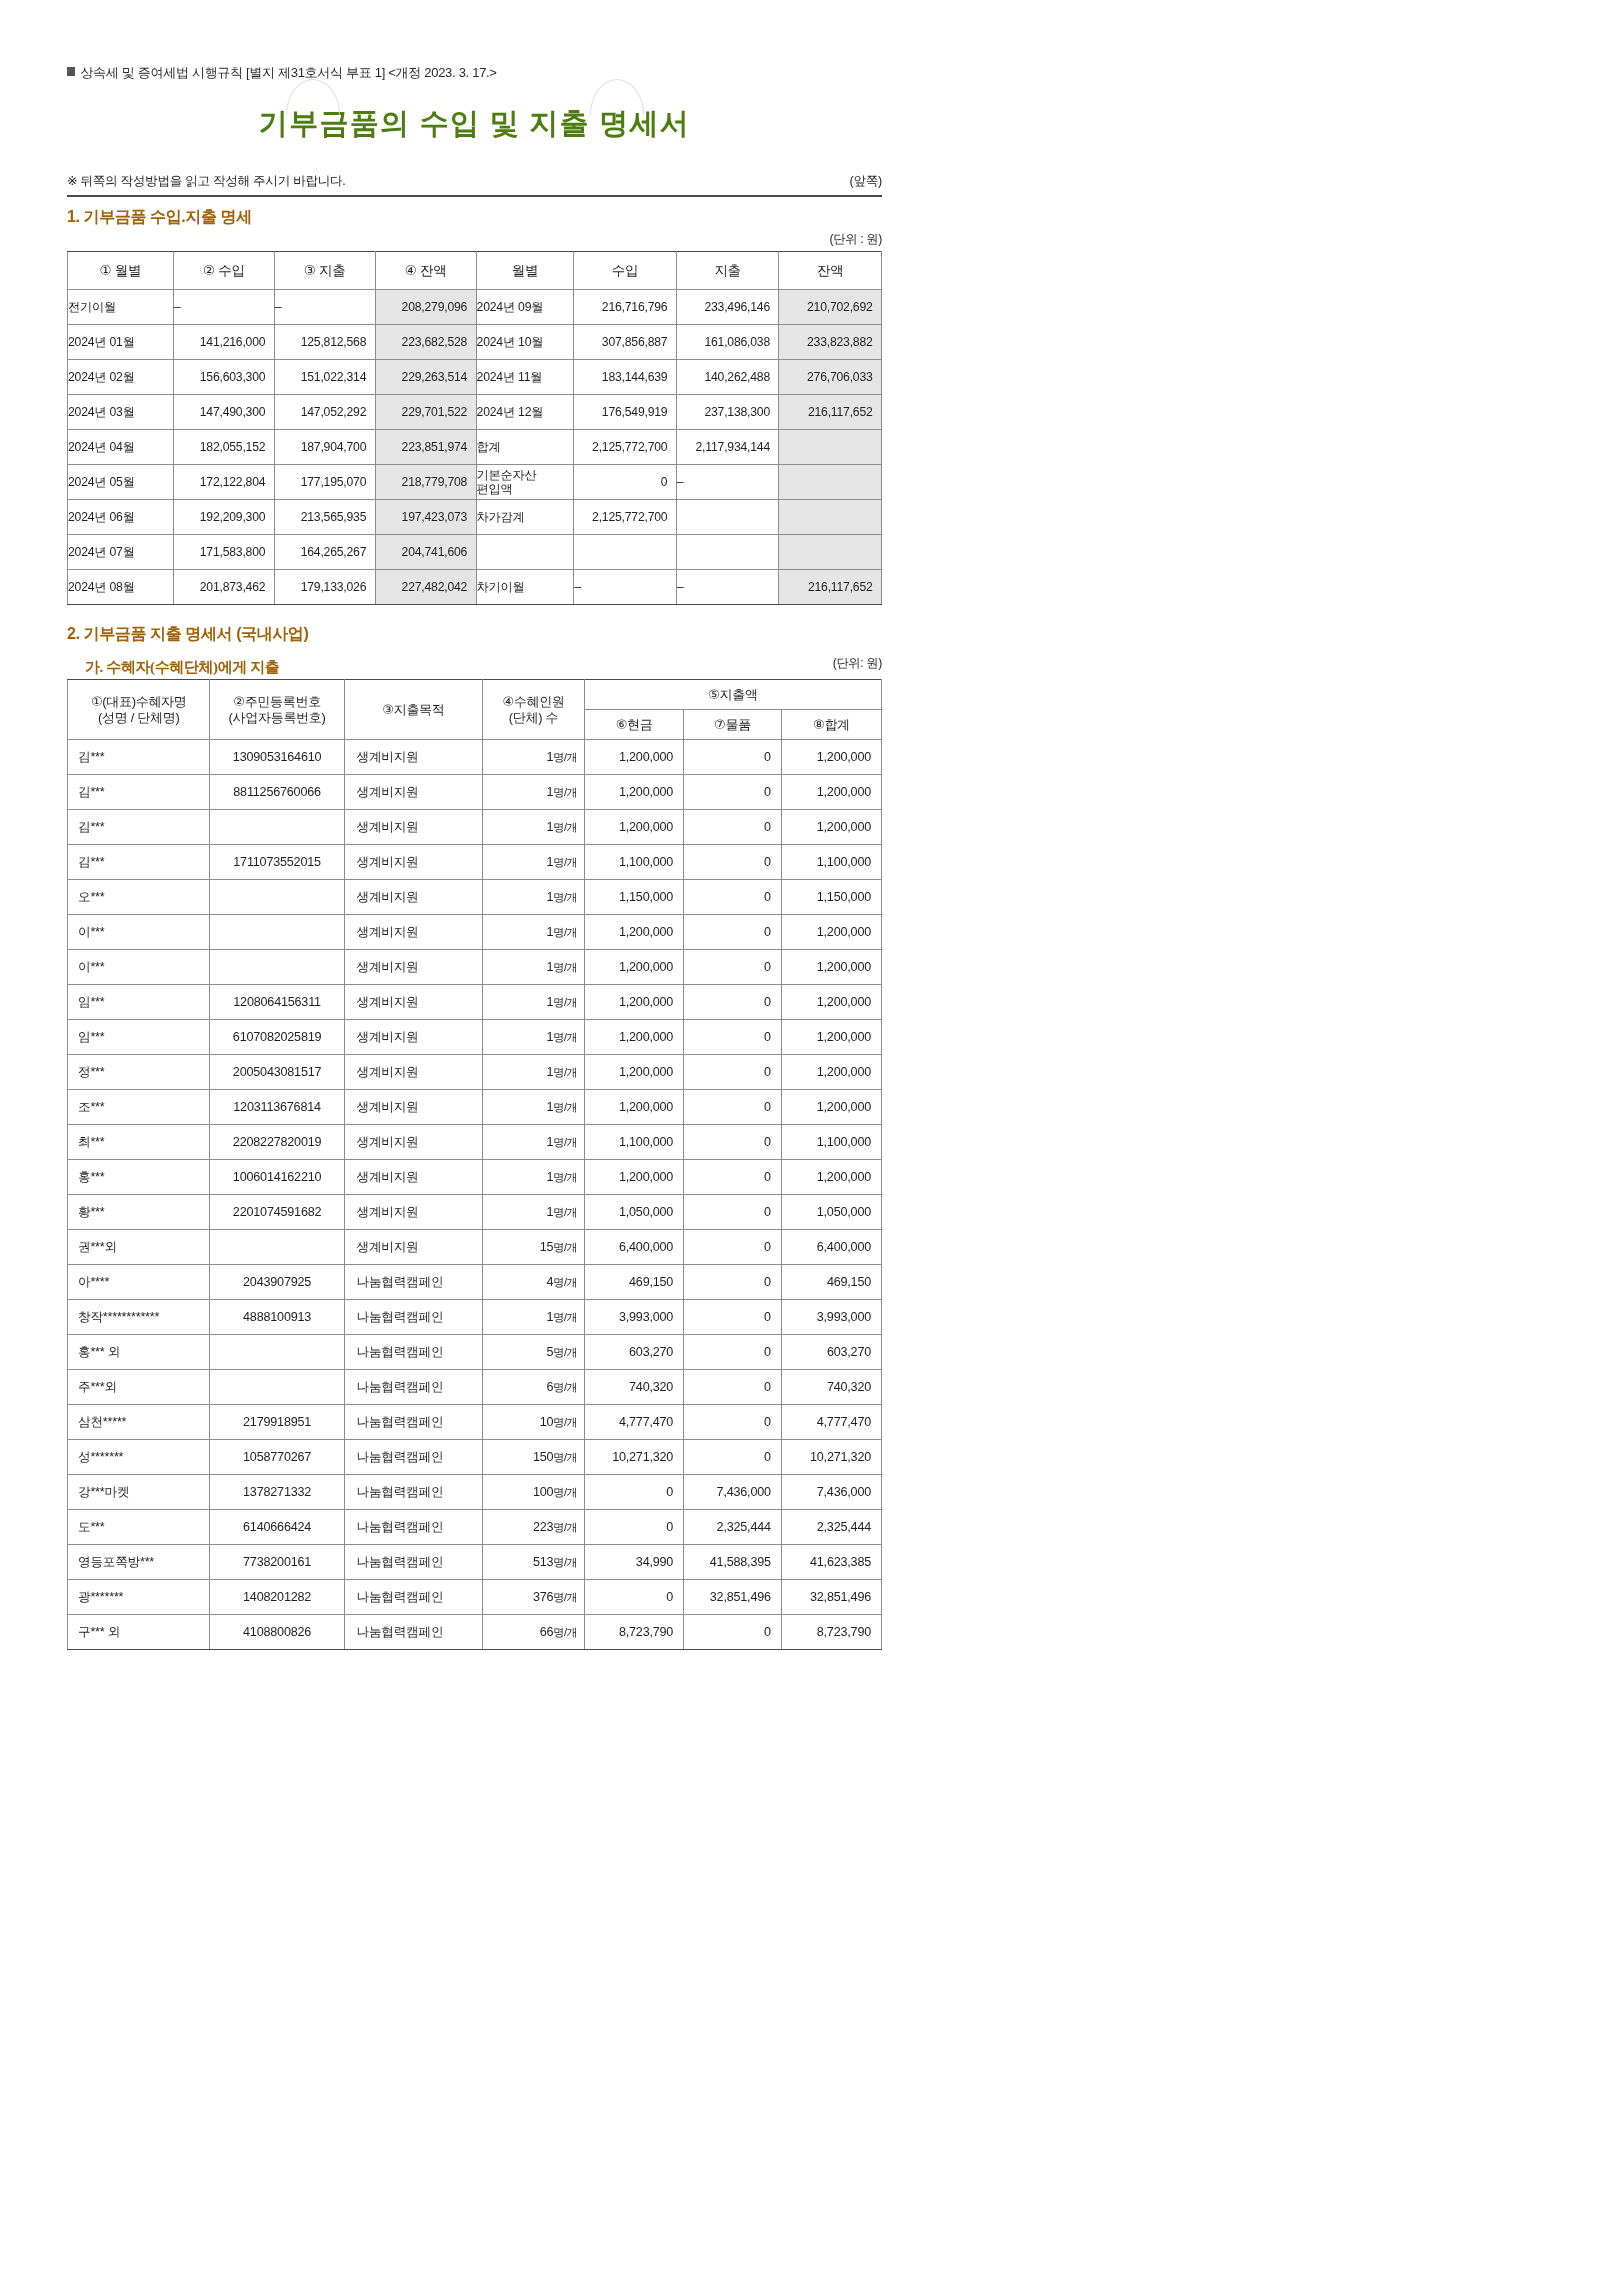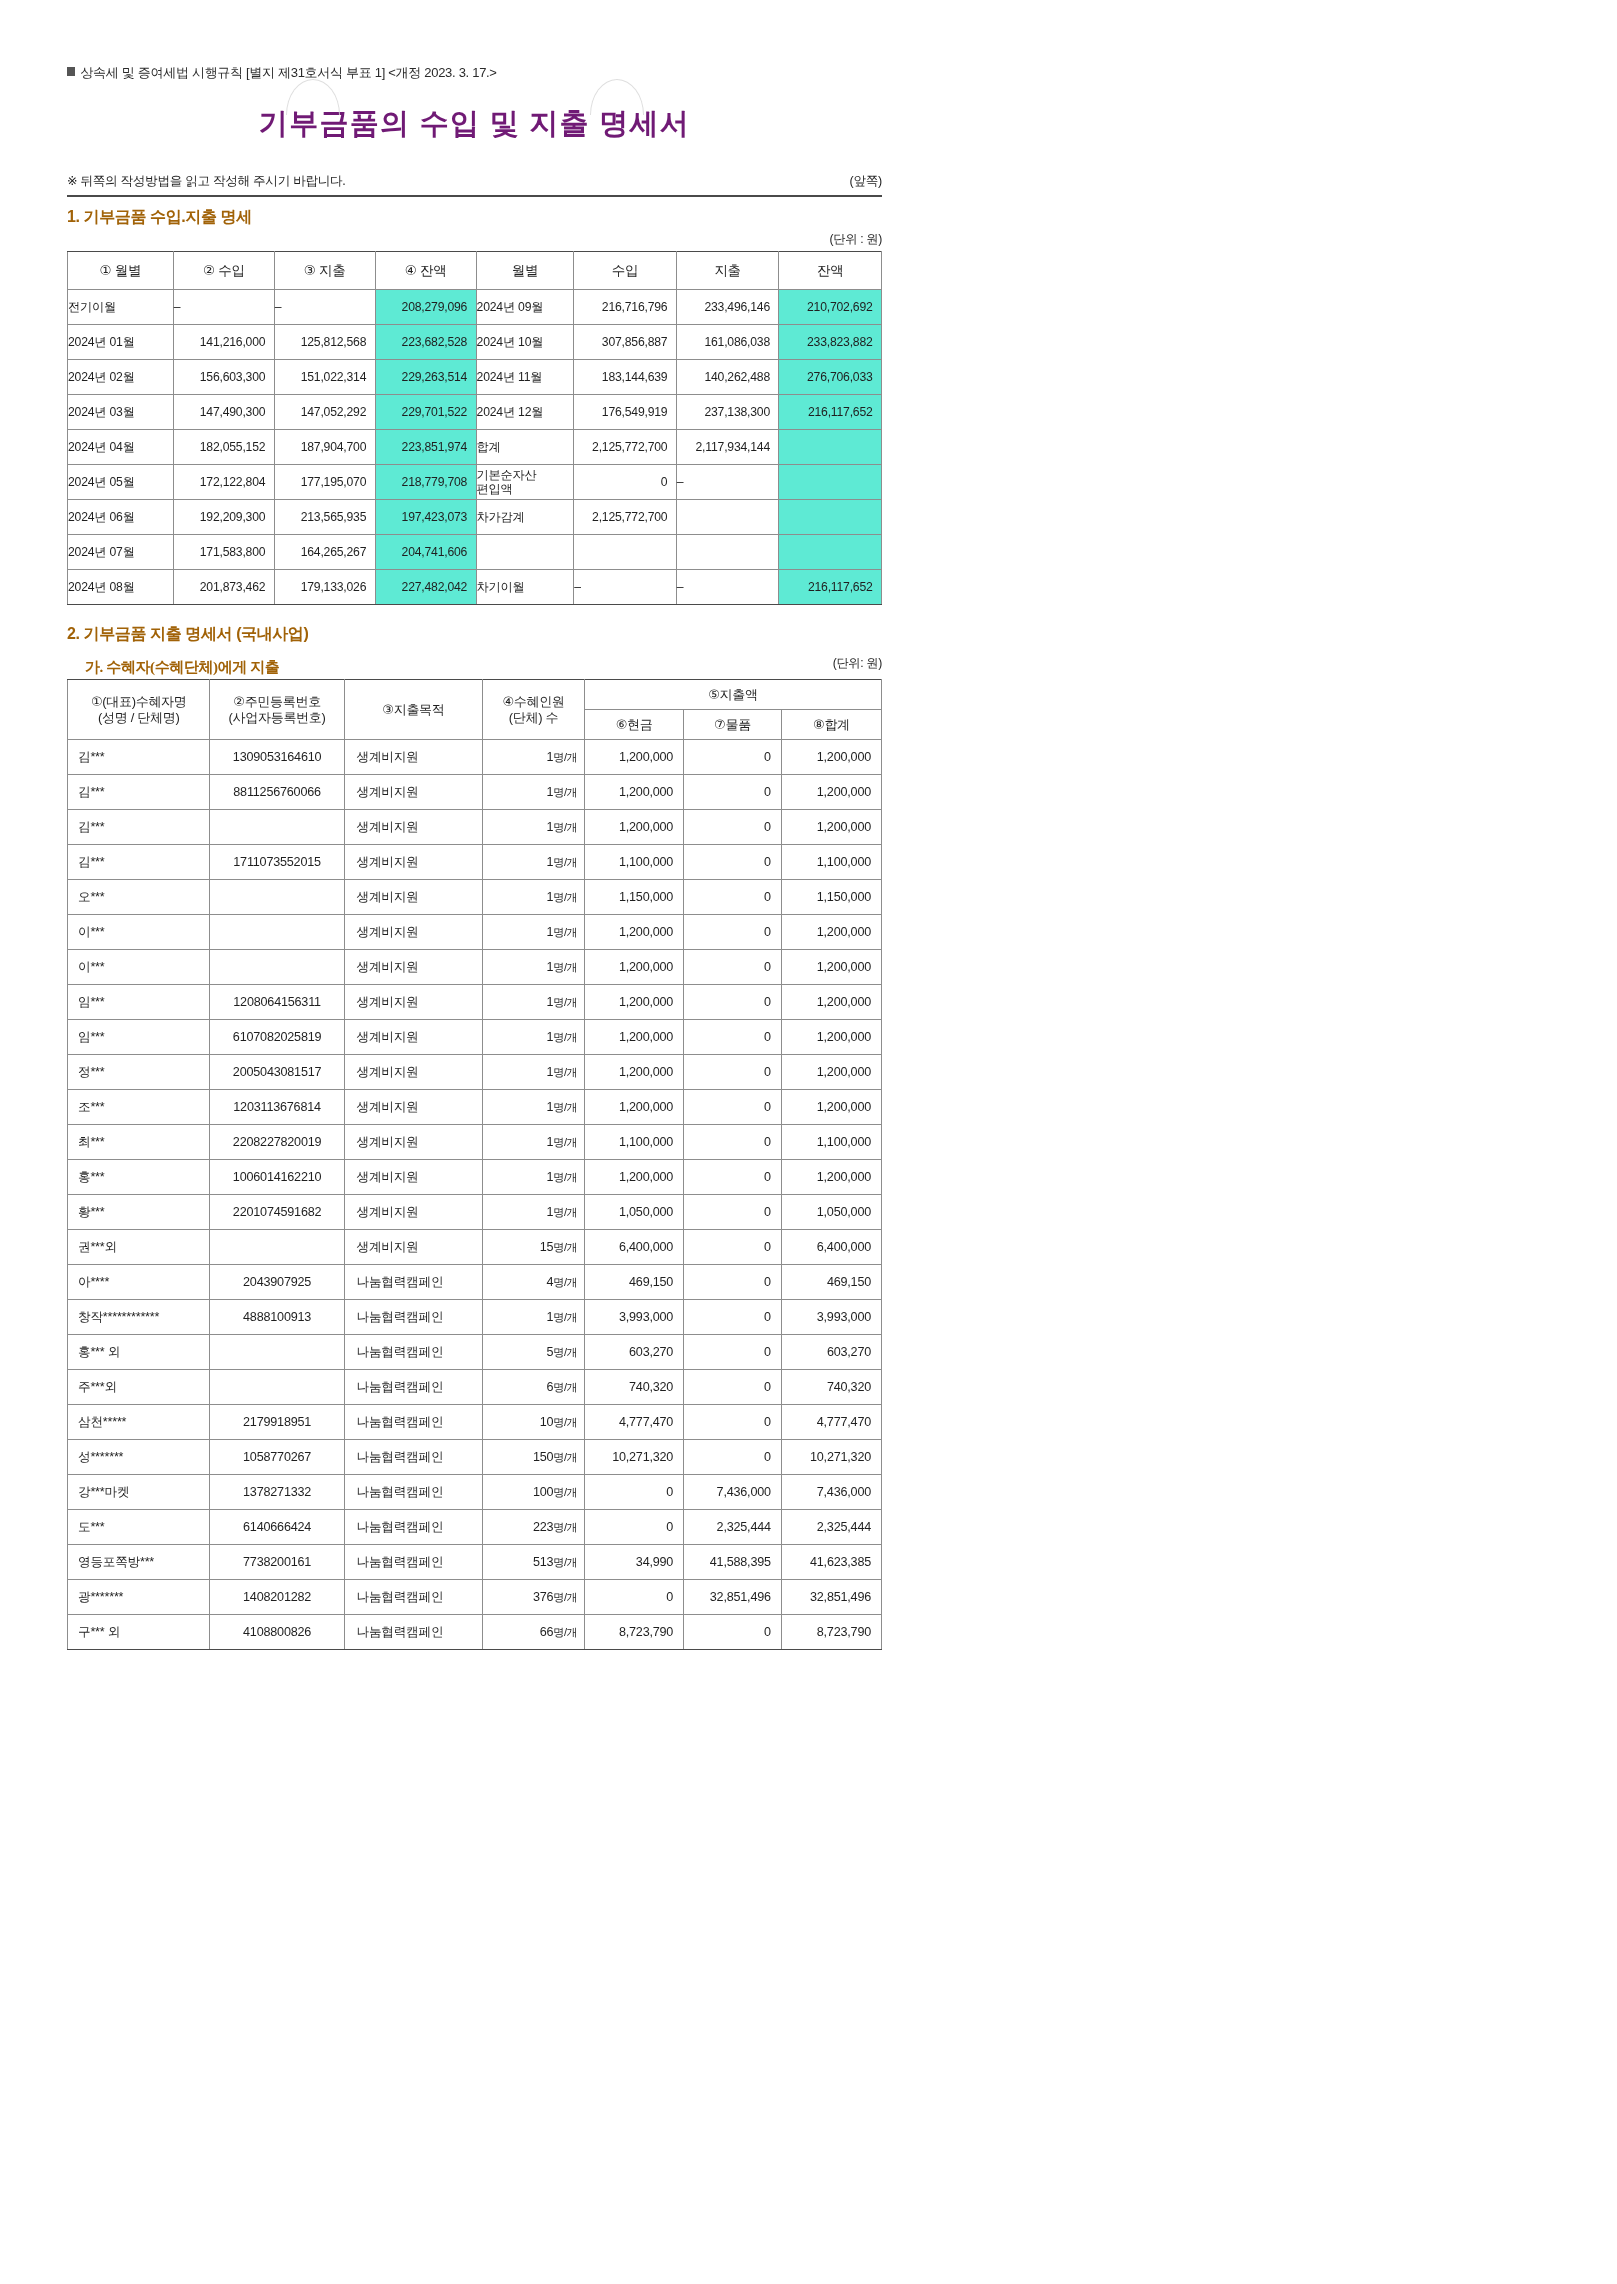--- a/index.html
+++ b/index.html
@@ -51,21 +51,21 @@
     margin-right: 5px;
     vertical-align: 0.8px;
   }
 
   .doc-title {
     margin-top: 22px;
     text-align: center;
     font-size: 29px;
     font-weight: 700;
     letter-spacing: 1.3px;
-    color: #701a75;
+    color: #4d7c0f;
   }
 
   .notice-row {
     margin-top: 29px;
     display: flex;
     justify-content: space-between;
     align-items: flex-end;
     font-size: 12.6px;
     letter-spacing: -0.3px;
   }
@@ -118,21 +118,21 @@
     font-size: 13.5px;
     text-align: center;
     height: 37px;
     letter-spacing: -0.3px;
   }
   table.grid tbody tr { height: 35px; }
 
   .c { text-align: left; }
   .r { text-align: right; padding-right: 8.4px !important; }
 
-  .tint { background: #5eead4; }
+  .tint { background: #e5e5e5; }
   .thick-top { border-top: 1.9px solid #4a4a4a !important; }
   .thick-bottom { border-bottom: 1.9px solid #4a4a4a !important; }
 
   .two-line { line-height: 1.15; font-size: 11.8px; }
 
   
   table.grid2 th, table.grid2 td {
     height: 33px;
     font-size: 12.6px;
   }

